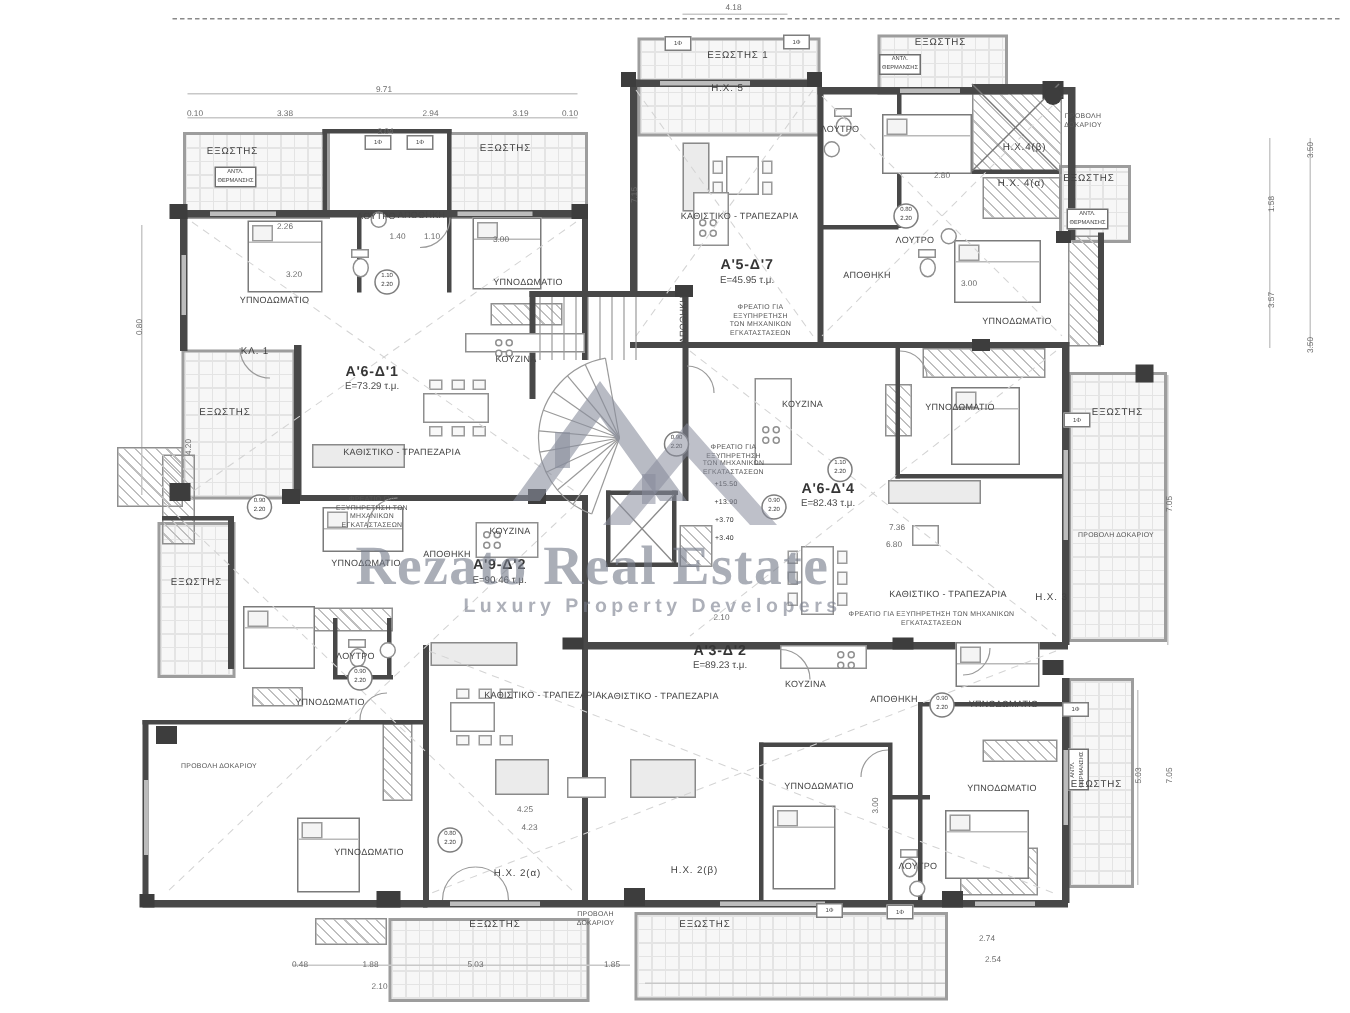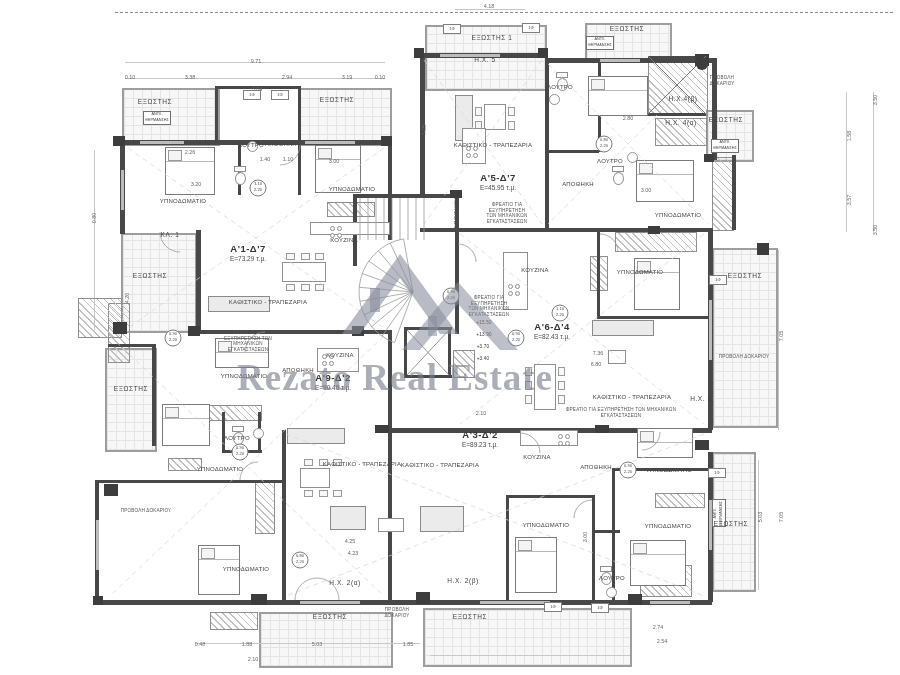--- a/index.html
+++ b/index.html
@@ -350,21 +350,21 @@
       <path d="M592,500 a18,18 0 0 0 -18,18" fill="none" stroke="#9a9a9a" stroke-width="0.8"></path>
       <path d="M240,480 a18,18 0 0 1 18,-18" fill="none" stroke="#9a9a9a" stroke-width="0.8"></path>
       <path d="M160,232 a20,20 0 0 0 20,20" fill="none" stroke="#9a9a9a" stroke-width="0.8"></path>
       <path d="M660,432 a18,18 0 0 1 -18,18" fill="none" stroke="#9a9a9a" stroke-width="0.8"></path>
       <path d="M295,600 a22,22 0 0 1 22,-22" fill="none" stroke="#9a9a9a" stroke-width="0.8"></path>
       <path d="M339,600 a22,22 0 0 0 -22,-22" fill="none" stroke="#9a9a9a" stroke-width="0.8"></path>
       <circle cx="702" cy="64" r="6" fill="#3d3d3d"></circle>
     </svg>
   <div id="labels">
       <div class="aptwrap" style="left: 248px; top: 252px;">
-        <span class="aptid">Α'1-Δ'7</span>
+        <span class="aptid">Α'6-Δ'1</span>
         <span class="aptarea">Ε=73.29 τ.μ.</span>
       </div>
       <div class="aptwrap" style="left: 333px; top: 381px;">
         <span class="aptid">Α'9-Δ'2</span>
         <span class="aptarea">Ε=90.46 τ.μ.</span>
       </div>
       <div class="aptwrap" style="left: 480px; top: 438px;">
         <span class="aptid">Α'3-Δ'2</span>
         <span class="aptarea">Ε=89.23 τ.μ.</span>
       </div>
@@ -496,14 +496,15 @@
       <div class="pump rot" style="left: 719px; top: 513px;">ΑΝΤΛ. ΘΕΡΜΑΝΣΗΣ</div>
     </div>
   <div id="watermark">
     <svg style="position:absolute;left:340px;top:246px;" width="185" height="110" viewBox="0 0 185 110">
       <polygon points="2,88 60,8 118,88 100,88 60,32 20,88" fill="rgba(136,141,156,0.60)"></polygon>
       <rect x="30" y="42" width="10" height="24" fill="rgba(136,141,156,0.60)"></rect>
       <polygon points="62,104 118,36 178,104 160,104 118,58 80,104" fill="rgba(136,141,156,0.55)"></polygon>
       <rect x="88" y="70" width="9" height="20" fill="rgba(136,141,156,0.55)"></rect>
     </svg>
     <div id="brand-name">Rezato Real Estate</div>
+    <div id="brand-tagline">Luxury Property Developers</div>
   </div>
 </div>
 
 </body></html>

